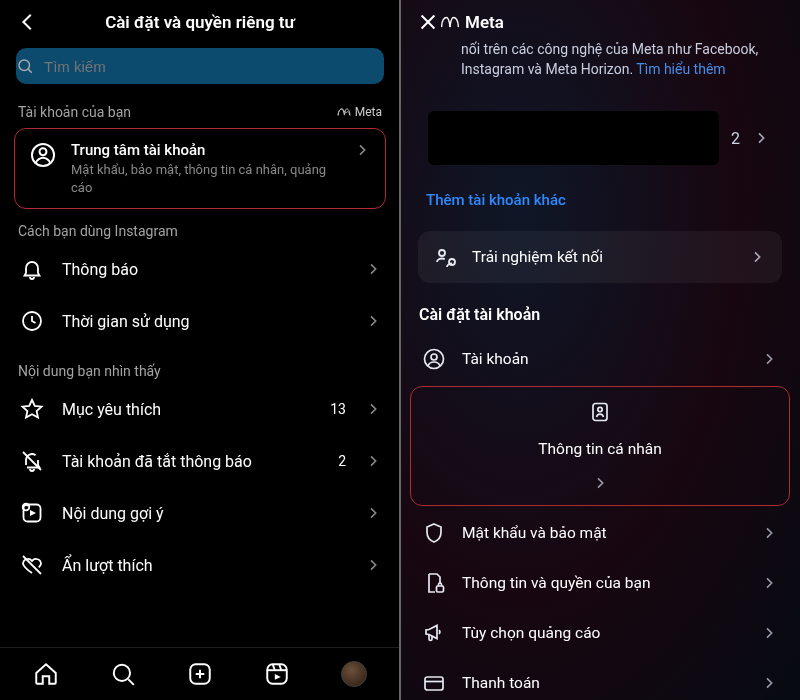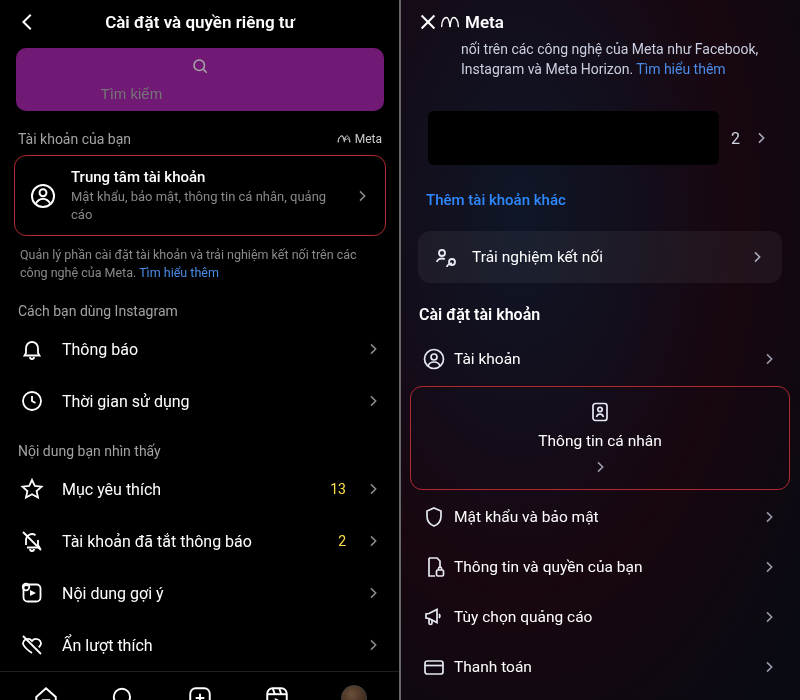--- a/index.html
+++ b/index.html
@@ -50,27 +50,26 @@
     display: flex;
     align-items: center;
     justify-content: center;
   }
   .header .spacer-r { width: 24px; }
   .meta-logo { display:flex; align-items:center; gap:5px; font-weight:600; font-size:17px; }
   .meta-logo svg { width:20px; height:20px; }
   
   .search {
     margin: 8px 16px 12px;
-    background: #701a75;
+    background: #0c4a6e;
     border-radius: 10px;
     display: flex;
     align-items: center;
     padding: 9px 0;
     gap: 10px;
-    flex-direction: column;
   }
   .search input {
     flex: 1;
     background: transparent;
     border: none;
     outline: none;
     color: #a8a8a8;
     font-size: 15px;
   }
   
@@ -85,21 +84,21 @@
   .section-head.big { color: #fff; font-size: 16px; font-weight: 600; padding: 16px 19px 10px; }
   .meta-mini { display:flex; align-items:center; gap:4px; font-size:12px; color:#ccc;}
   .meta-mini svg { width:14px; height:14px; }
   
   .card {
     margin: 4px 14px 6px;
     border: 1.5px solid #262626;
     border-radius: 12px;
     padding: 12px 14px;
     display: flex;
-    align-items: center;
+    align-items: flex-start;
     gap: 14px;
     position: relative;
   }
   .card.highlight { border-color: #b02a30; }
   .card .icn, .row .icn {
     width: 28px;
     height: 28px;
     display: flex;
     align-items: center;
     justify-content: center;
@@ -121,25 +120,25 @@
   .small-desc .link { color: #4a8de8; }
   .panel-right .small-desc { color: #c9cfe0; font-size: 14px; padding: 0 24px 8px; margin-left: 37px; }
   .panel-right .small-desc .link { color: #4a8de8; }
   .row {
     display: flex;
     align-items: center;
     gap: 16px;
     padding: 12px 18px;
   }
   .row .label { flex: 1; font-size: 16px; }
-  .row .trail { font-size: 14px; color: #fde047; margin-right: 2px; }
+  .row .trail { font-size: 14px; color: #ffffff; margin-right: 2px; }
   .row-r {
     display: flex;
     align-items: center;
-    gap: 8px;
+    gap: 16px;
     padding: 13px 22px;
   }
   .row-r .label { flex: 1; font-size: 15.5px; }
   .row-r .chev { color:#888; }
   .row-r.highlight {
     margin: 2px 10px;
     border: 1.5px solid #b02a30;
     border-radius: 12px;
     padding-left: 12px;
     padding-right: 12px;
@@ -236,23 +235,20 @@
       <div class="card-title">Trung tâm tài khoản</div>
       <div class="card-sub">Mật khẩu, bảo mật, thông tin cá nhân, quảng cáo</div>
     </div>
     <span class="chev">
       <svg viewBox="0 0 24 24" width="16" height="16" fill="none" stroke="#888" stroke-width="2.4">
           <polyline points="9 5 16 12 9 19"></polyline>
         </svg>
     </span>
   </div>
 
-  <div class="small-desc">
-    <span>Quản lý phần cài đặt tài khoản và trải nghiệm kết nối trên các công nghệ của Meta. </span><span class="link">Tìm hiểu thêm</span>
-  </div>
 
   <div class="section-head">
     <span>Cách bạn dùng Instagram</span>
   </div>
 
   <div class="row">
     <span class="icn">
       <svg viewBox="0 0 24 24" width="24" height="24" fill="none" stroke="#fff" stroke-width="1.8">
           <path d="M6 16V11a6 6 0 1 1 12 0v5l1.5 2.5H4.5L6 16z"></path>
           <path d="M10 20a2 2 0 0 0 4 0"></path>

